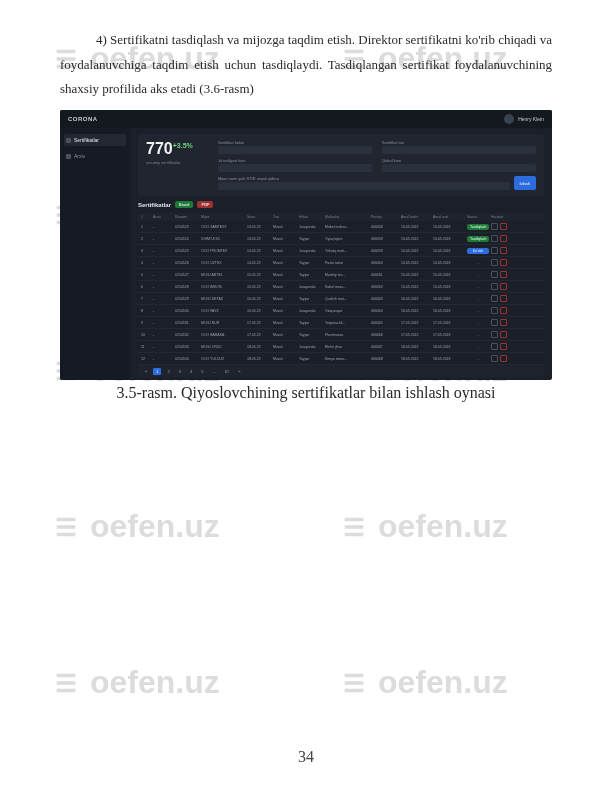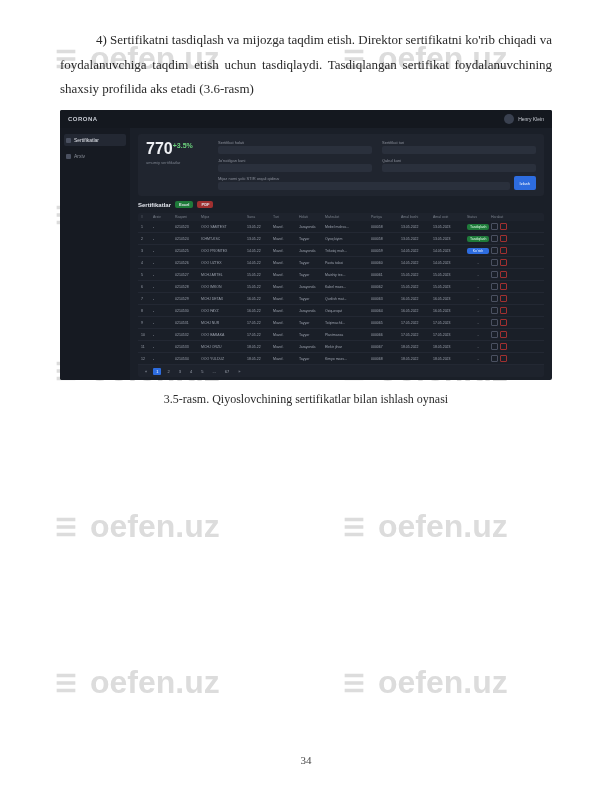--- a/index.html
+++ b/index.html
@@ -131,31 +131,31 @@
     background: #1e232d;
     border-radius: 0 0 2px 2px;
     display: flex;
     align-items: center;
     gap: 3px;
     padding: 0 4px;
   }
   .ss-pgbtn { font-size: 4px; padding: 1px 3px; border-radius: 1px; color: #9aa0ac; }
   .ss-pgbtn.cur { background: #2d6cdf; color: #fff; }
   .caption {
-    font-size: 12px;
+    font-size: 16px;
     text-align: center;
-    margin-top: 12px;
+    margin-top: 4px;
     color: #2a2a2a;
   }
   .page-num {
     position: absolute;
     bottom: 26px;
     left: 0; right: 0;
     text-align: center;
-    font-size: 11px;
+    font-size: 16px;
     color: #444;
     z-index: 1;
   }
 </style>
 </head>
 <body>
 
 <div class="watermark-layer">
   <div class="wm" style="top:40px;left:52px">
       <svg viewBox="0 0 24 24">

